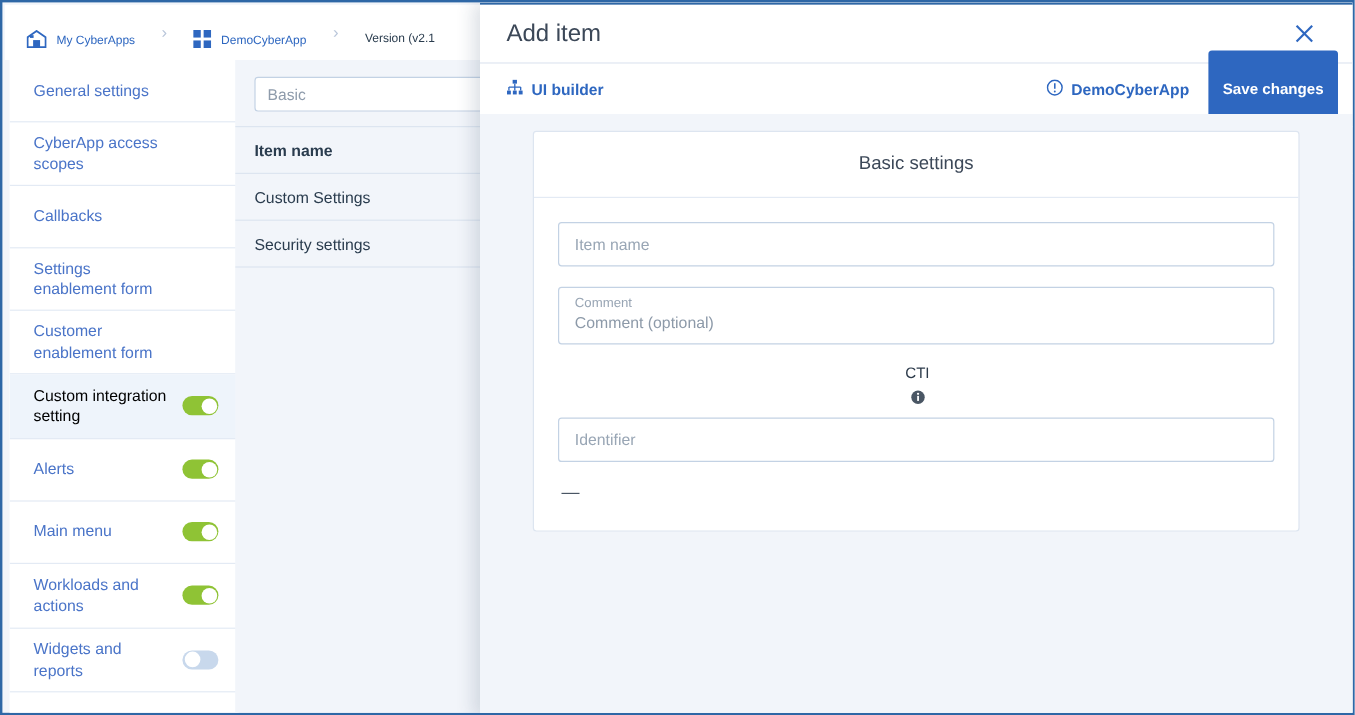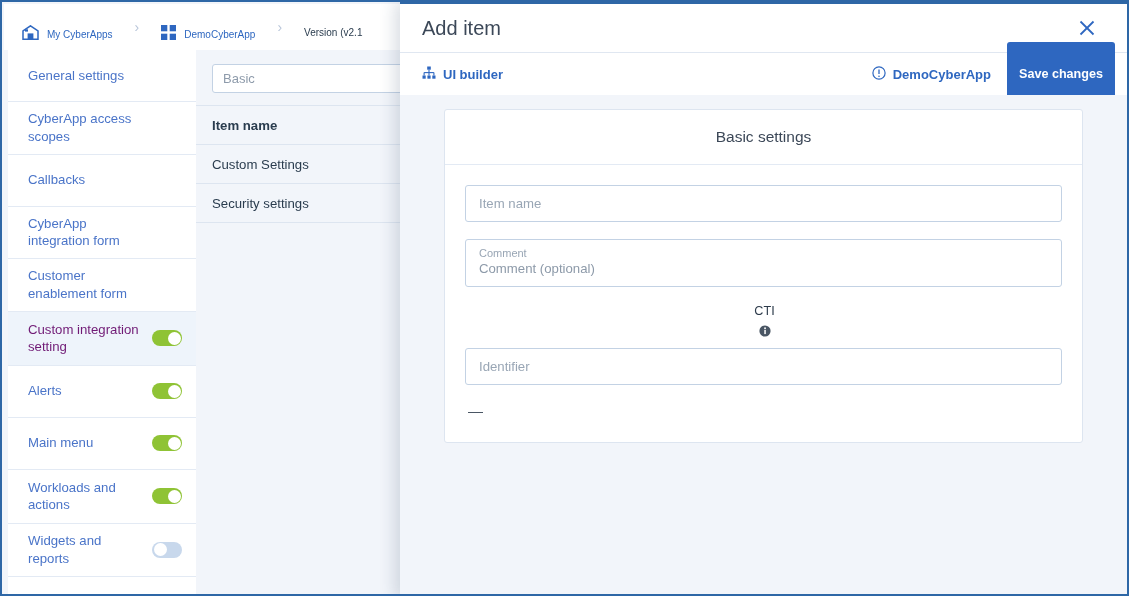--- a/index.html
+++ b/index.html
@@ -65,21 +65,21 @@
     padding: 8px 16px 8px 20px;
     border-bottom: 1px solid #e3eaf4;
     font-size: 13.2px;
     color: #4a74c8;
     line-height: 1.35;
     cursor: pointer;
   }
   .side-item .lbl { max-width: 115px; }
   .side-item.active {
     background: #eef4fb;
-    color: #701a75;
+    color: #000000;
   }
   .side-item.tall { min-height: 54px; }
 
   .toggle {
     flex: 0 0 auto;
     width: 30px; height: 16px;
     border-radius: 9px;
     background: #8fc335;
     position: relative;
     cursor: pointer;
@@ -290,21 +290,21 @@
     <div class="side-item">
       <span class="lbl">General settings</span>
     </div>
     <div class="side-item">
       <span class="lbl">CyberApp access scopes</span>
     </div>
     <div class="side-item">
       <span class="lbl">Callbacks</span>
     </div>
     <div class="side-item">
-      <span class="lbl">CyberApp integration form</span>
+      <span class="lbl">Settings enablement form</span>
     </div>
     <div class="side-item">
       <span class="lbl">Customer enablement form</span>
     </div>
     <div class="side-item active tall">
       <span class="lbl">Custom integration setting</span>
       <span class="toggle">
           <span class="knob"></span>
         </span>
     </div>

